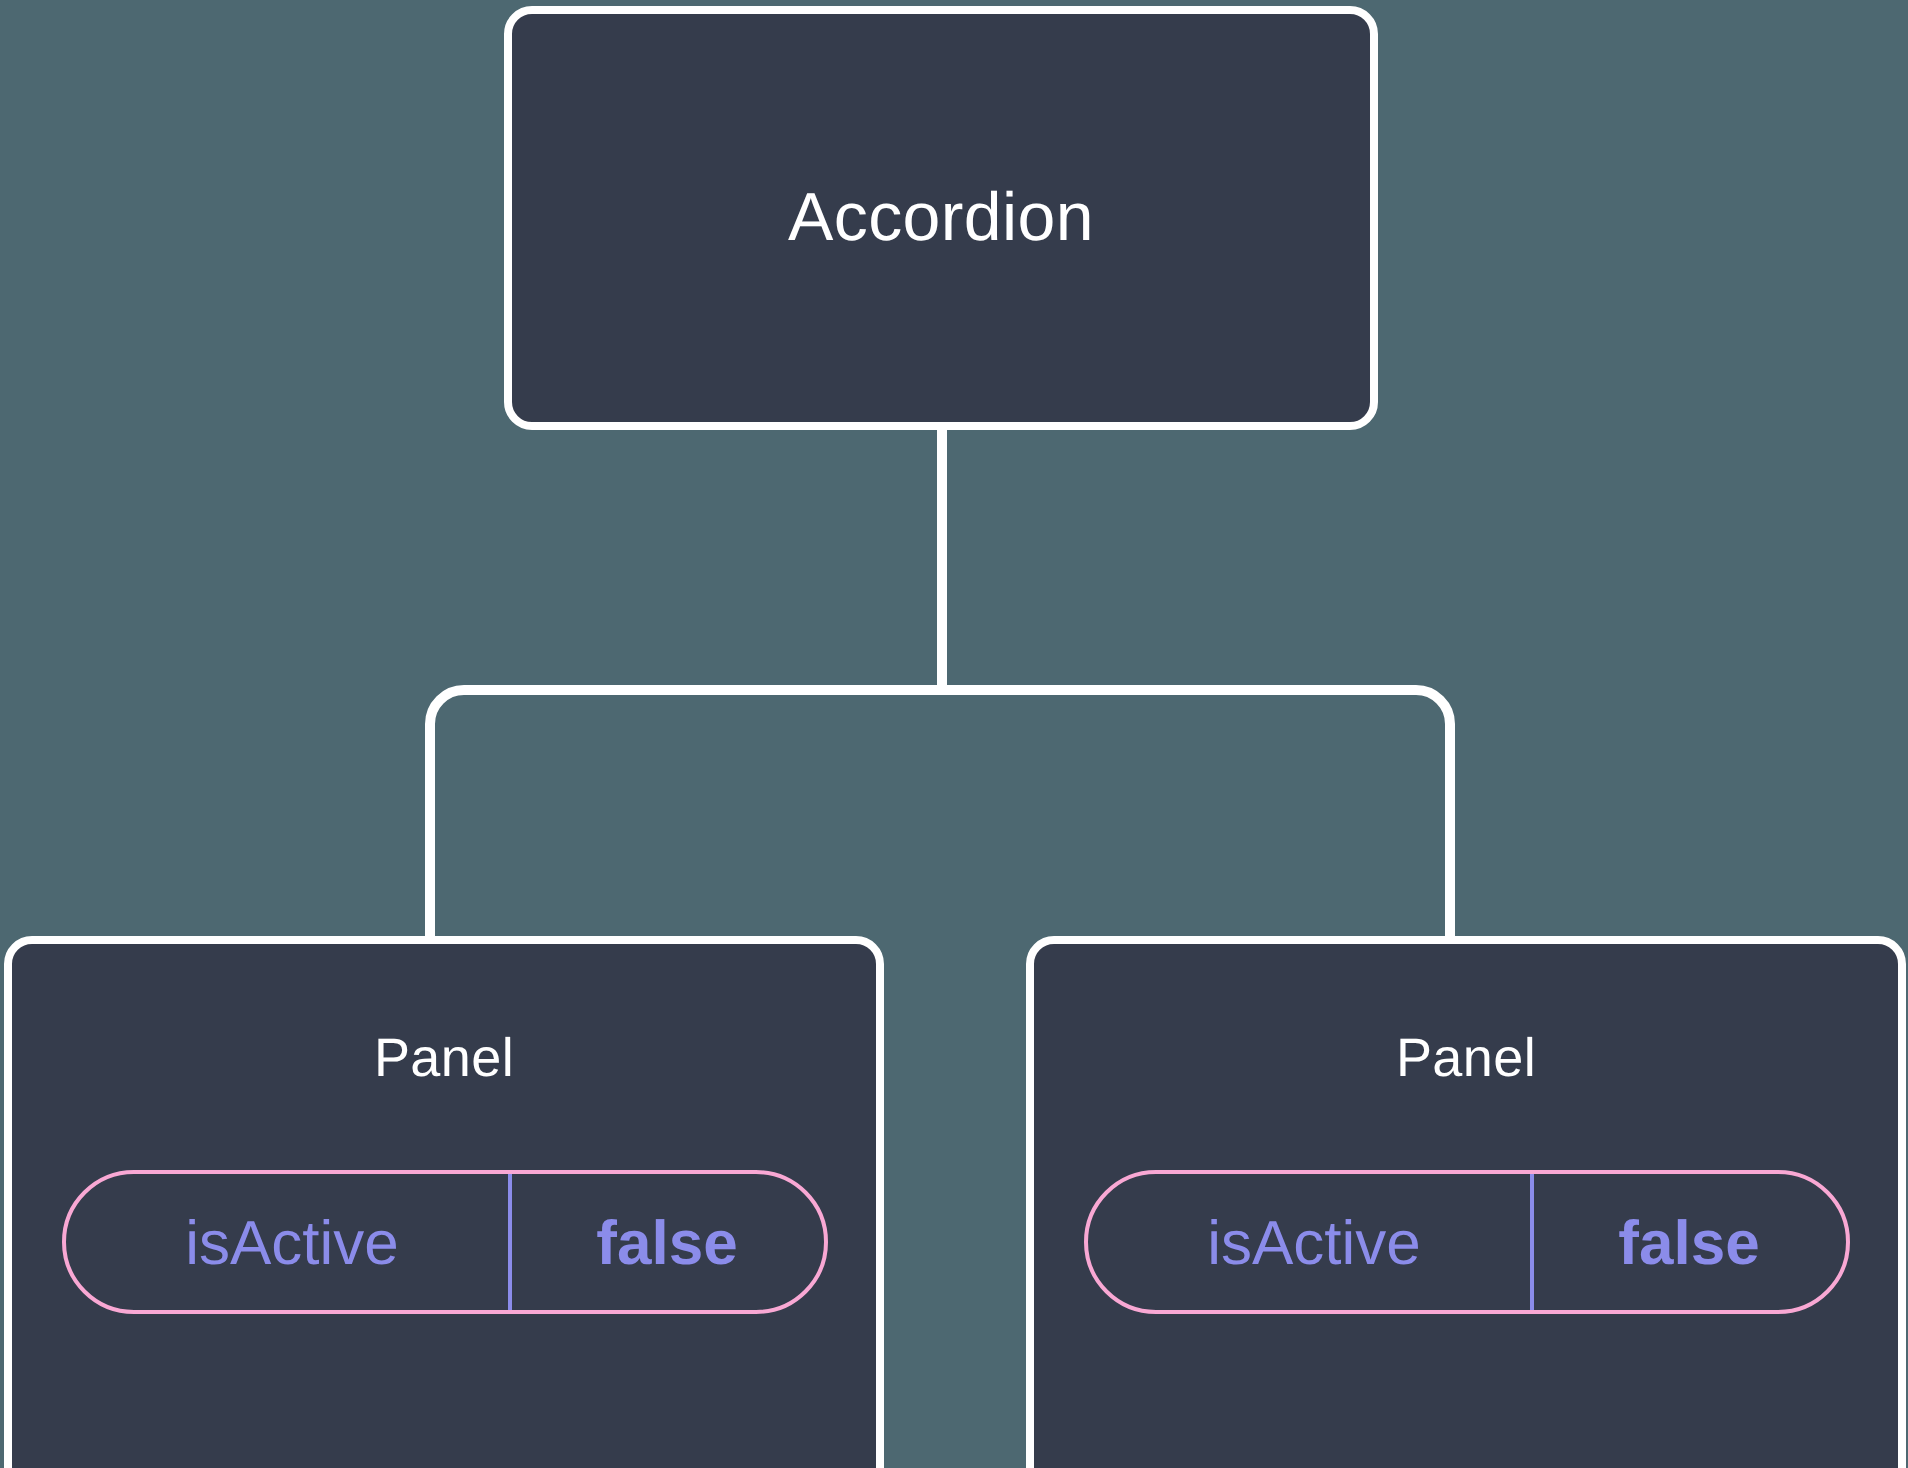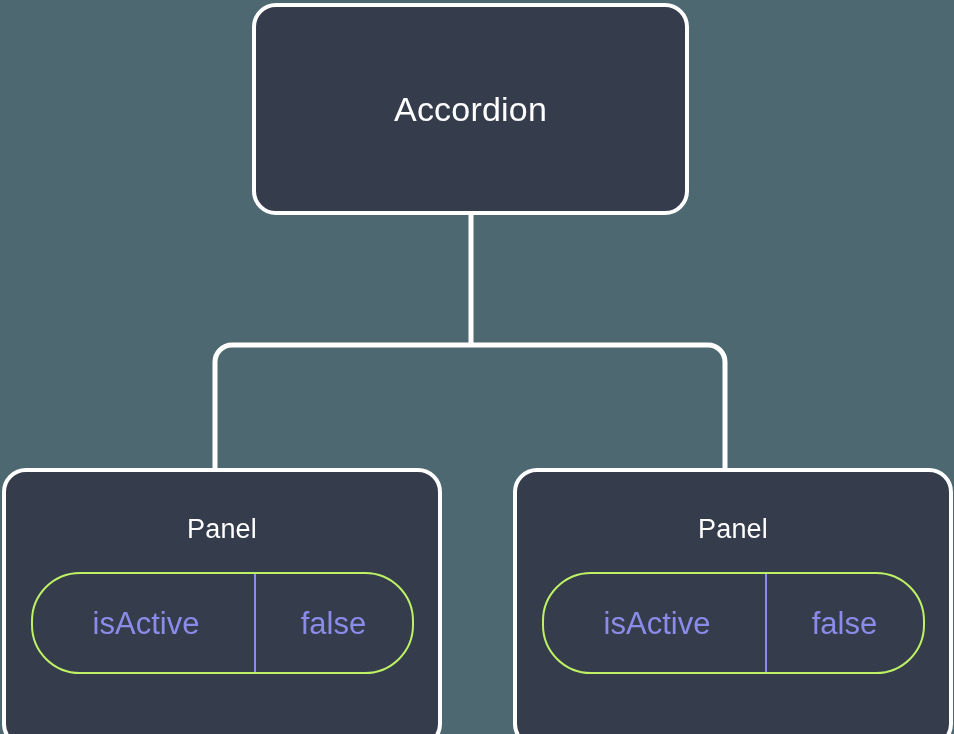--- a/index.html
+++ b/index.html
@@ -29,21 +29,21 @@
     height: 734px;
     pointer-events: none;
   }
 
   
   .node {
     position: absolute;
     box-sizing: border-box;
     background: #353c4c;
     border: 4px solid #ffffff;
-    border-radius: 24px;
+    border-radius: 14px;
     display: flex;
     flex-direction: column;
     align-items: center;
   }
 
   .node-root {
     left: 252px;
     top: 3px;
     width: 437px;
     height: 212px;
@@ -67,24 +67,24 @@
     letter-spacing: 0.2px;
     white-space: nowrap;
   }
 
   .node-title-child {
     font-size: 27px;
   }
 
   
   .prop-pill {
-    margin-top: 29px;
+    margin-top: 42px;
     box-sizing: border-box;
-    height: 102px;
-    border: 2px solid #bef264;
+    height: 72px;
+    border: 2px solid #f9a8d4;
     border-radius: 49px;
     display: flex;
     align-items: stretch;
     background: transparent;
   }
 
   .prop-key,
   .prop-value {
     display: flex;
     align-items: center;
@@ -96,20 +96,21 @@
   }
 
   .prop-key {
     width: 215px;
     padding-left: 6px;
   }
 
   .prop-value {
     width: 156px;
     border-left: 2px solid #8b8cea;
+    font-weight: bold;
   }
 </style>
 </head>
 <body>
 
 <div id="diagram">
 
   <svg class="connector-layer" viewBox="0 0 954 734" width="954" height="734" aria-hidden="true">
     <path d="M471,214 L471,345" fill="none" stroke="#ffffff" stroke-width="5"></path>
     <path d="M471,345 L232,345 A17,17 0 0 0 215,362 L215,470" fill="none" stroke="#ffffff" stroke-width="5" stroke-linecap="butt"></path>

